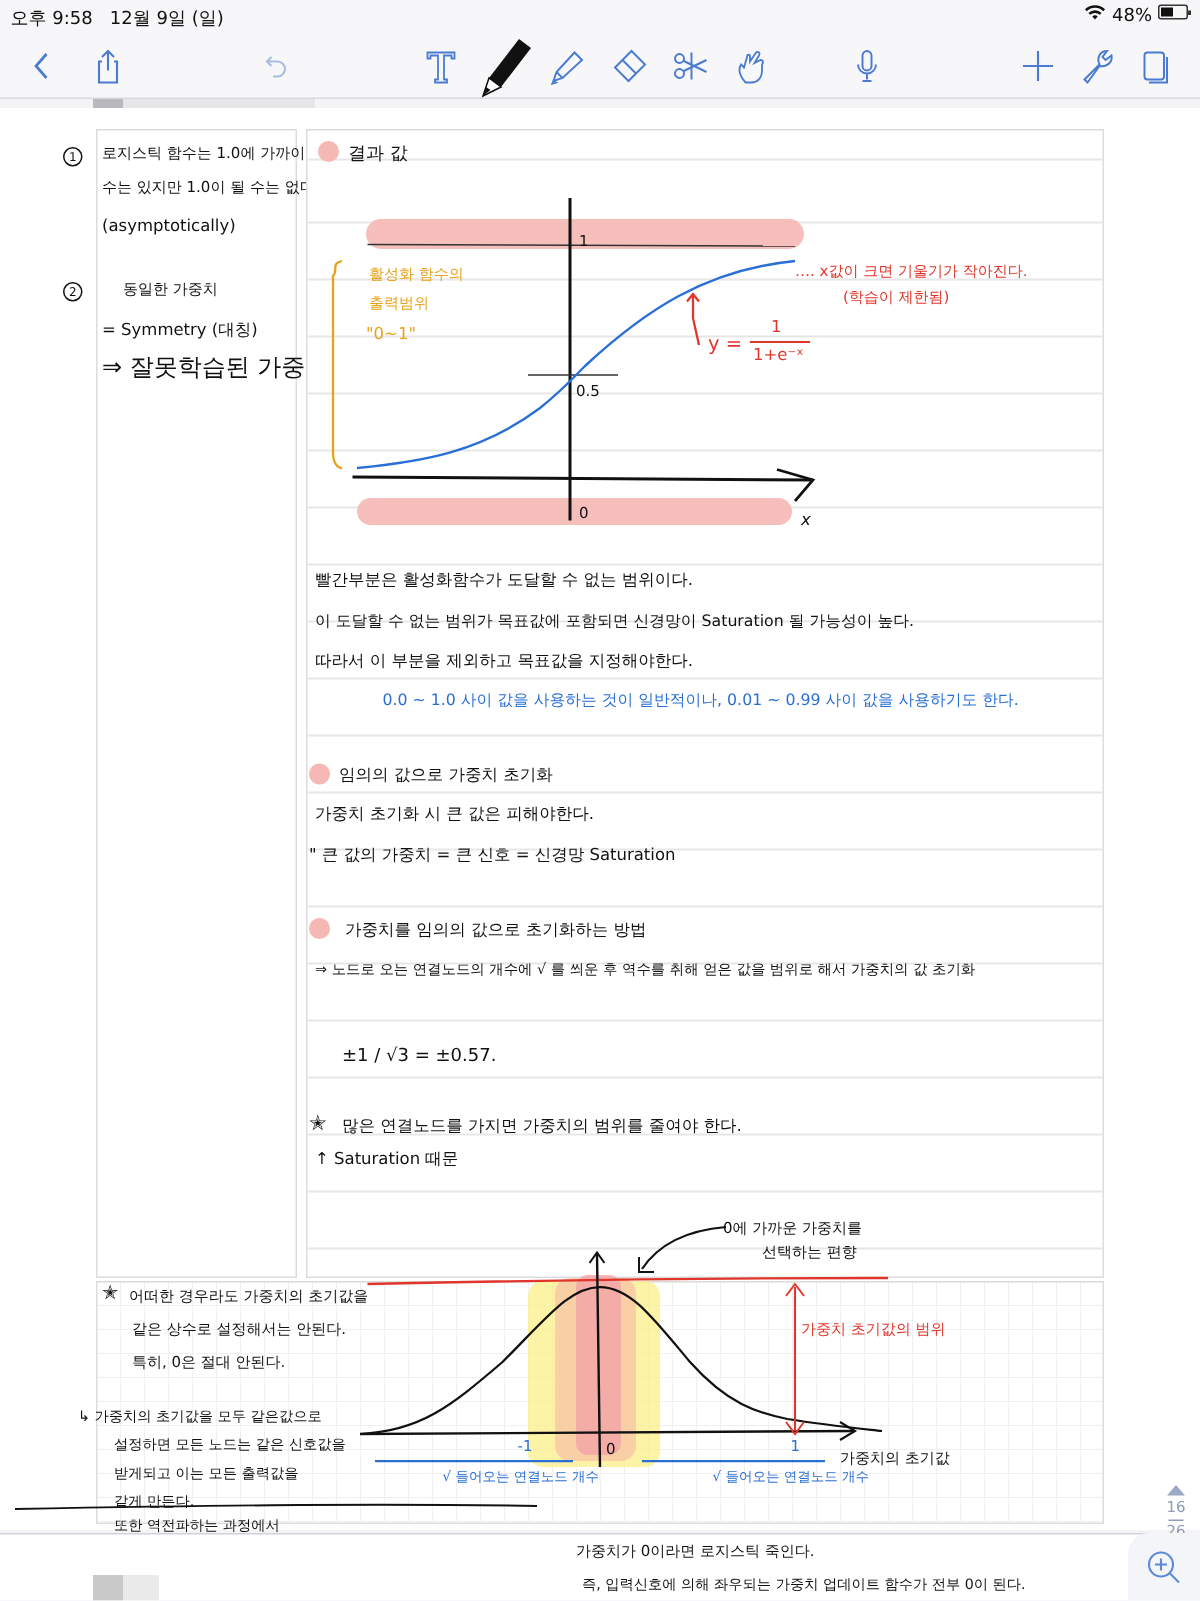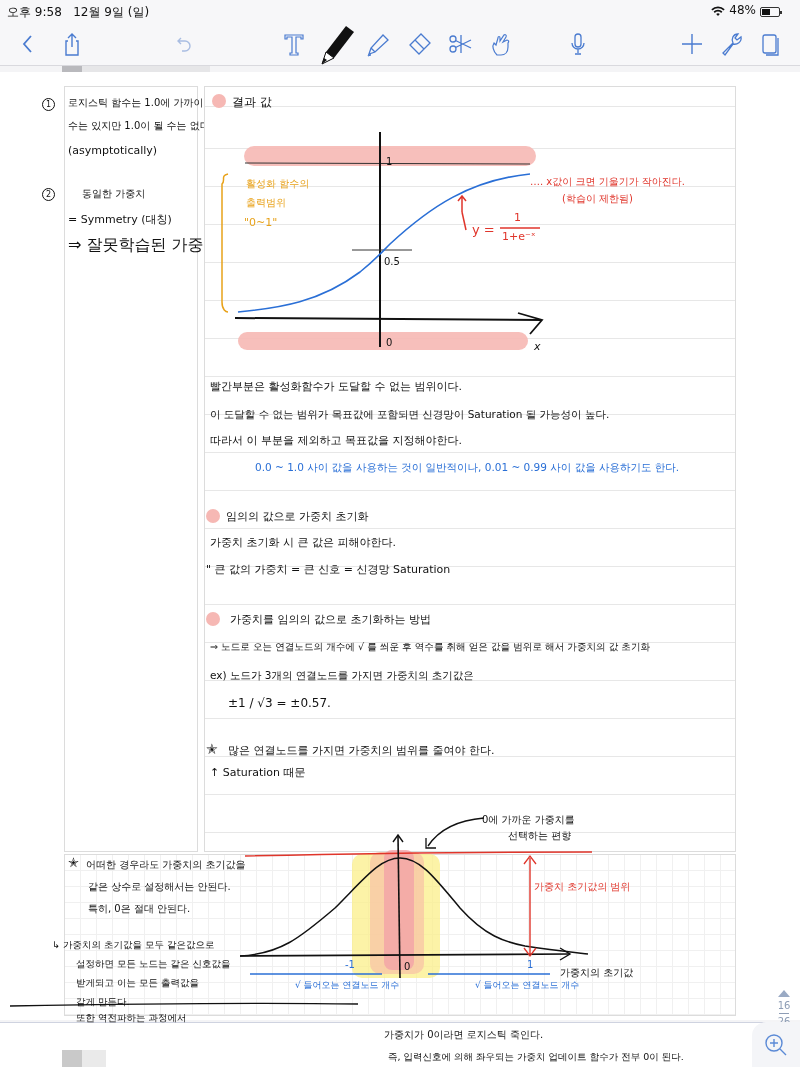--- a/index.html
+++ b/index.html
@@ -2,21 +2,21 @@
 <html><head>
 <meta charset="utf-8">
 <style>
   * { box-sizing: border-box; margin: 0; padding: 0; }
   html, body { width: 800px; height: 1067px; overflow: hidden; background: #f4f4f6; }
   body { font-family: "DejaVu Sans", sans-serif; position: relative; color: #111; }
 
   
   .statusbar { position: absolute; top: 0; left: 0; width: 800px; height: 22px; background: #f7f7f9; font-size: 12px; color: #111; }
   .statusbar .left { position: absolute; left: 7px; top: 4px; }
-  .statusbar .right { position: absolute; right: 20px; top: 3px; display: flex; align-items: flex-end; gap: 4px; }
+  .statusbar .right { position: absolute; right: 8px; top: 3px; display: flex; align-items: flex-start; gap: 4px; }
   .battery { width: 20px; height: 10px; border: 1px solid #333; border-radius: 2px; position: relative; }
   .battery::before { content: ""; position: absolute; left: 1px; top: 1px; bottom: 1px; width: 8px; background: #111; }
   .battery::after { content: ""; position: absolute; right: -3px; top: 3px; width: 2px; height: 3px; background: #333; }
 
   
   .toolbar { position: absolute; top: 22px; left: 0; width: 800px; height: 44px; background: #f7f7f9; border-bottom: 1px solid #d9d9de; }
   .tb { position: absolute; top: 6px; width: 32px; height: 32px; display: flex; align-items: center; justify-content: center; cursor: pointer; }
   .tb svg { width: 26px; height: 26px; }
   .progress-strip { position: absolute; top: 66px; left: 62px; width: 148px; height: 6px; background: #e6e6e8; }
   .progress-strip::before { content: ""; position: absolute; left: 0; top: 0; width: 20px; height: 6px; background: #b9b9bd; }
@@ -201,21 +201,20 @@
   <div class="hw blue" style="left:210px;top:388px;font-size:10.5px">0.0 ~ 1.0 사이 값을 사용하는 것이 일반적이나, 0.01 ~ 0.99 사이 값을 사용하기도 한다.</div>
 
   <div class="bullet-dot" style="left:206px;top:437px"></div>
   <div class="hw" style="left:226px;top:438px">임의의 값으로 가중치 초기화</div>
   <div class="hw" style="left:210px;top:464px">가중치 초기화 시 큰 값은 피해야한다.</div>
   <div class="hw" style="left:206px;top:491px">" 큰 값의 가중치 = 큰 신호 = 신경망 Saturation</div>
 
   <div class="bullet-dot" style="left:206px;top:540px"></div>
   <div class="hw" style="left:230px;top:541px">가중치를 임의의 값으로 초기화하는 방법</div>
   <div class="hw" style="left:210px;top:568px;font-size:9.6px">⇒ 노드로 오는 연결노드의 개수에 √ 를 씌운 후 역수를 취해 얻은 값을 범위로 해서 가중치의 값 초기화</div>
-  <div class="hw" style="left:210px;top:596px;font-size:10.5px">ex) 노드가 3개의 연결노드를 가지면 가중치의 초기값은</div>
   <div class="hw" style="left:228px;top:624px;font-size:12px">±1 / √3 = ±0.57.</div>
 
   <div class="hw" style="left:206px;top:670px;font-size:14px">✭</div>
   <div class="hw" style="left:228px;top:672px">많은 연결노드를 가지면 가중치의 범위를 줄여야 한다.</div>
   <div class="hw" style="left:210px;top:694px">↑ Saturation 때문</div>
 
   <div class="box grid" style="left:64px;top:782px;width:672px;height:162px"></div>
 
   <svg class="overlay" style="left:240px;top:736px" width="420" height="210" viewBox="0 0 420 210">
     <rect x="112" y="46" width="88" height="124" rx="10" fill="#fbef8a" opacity="0.75"></rect>

